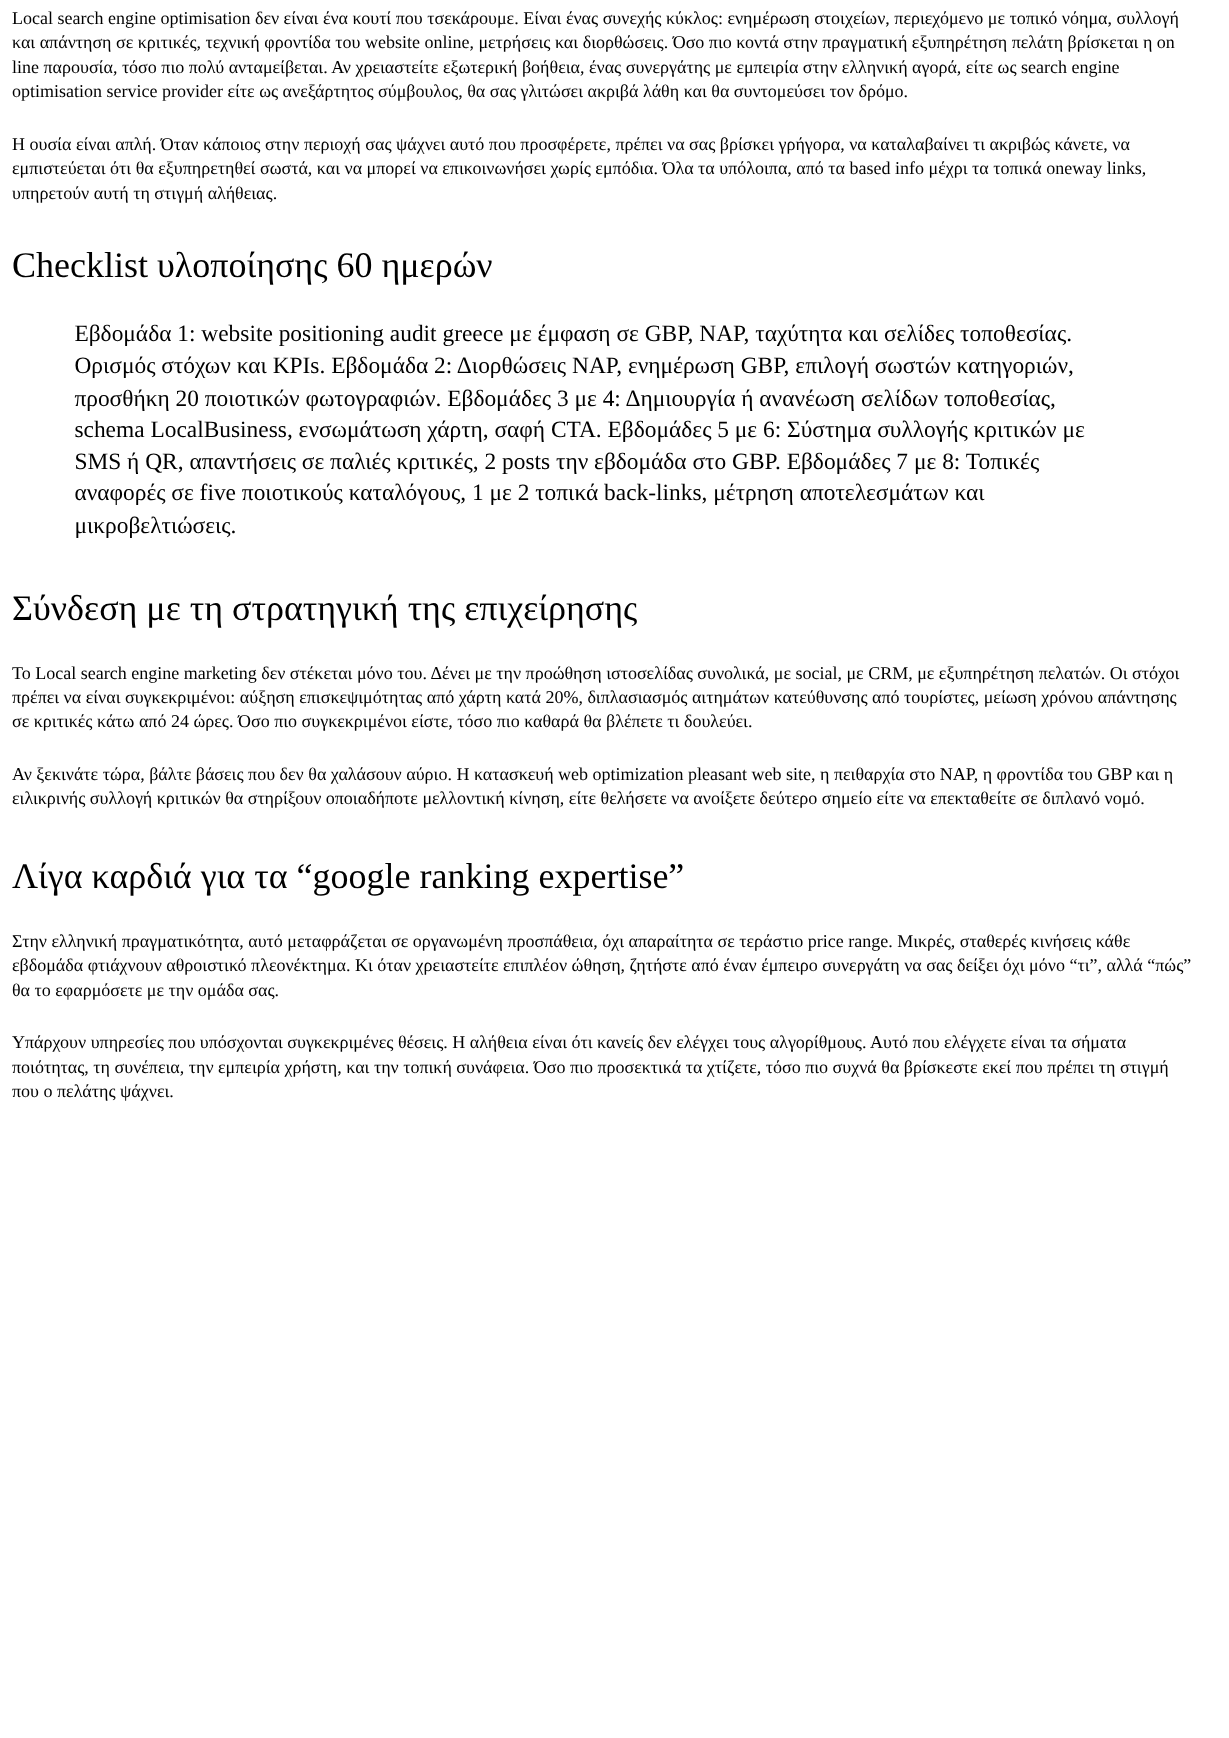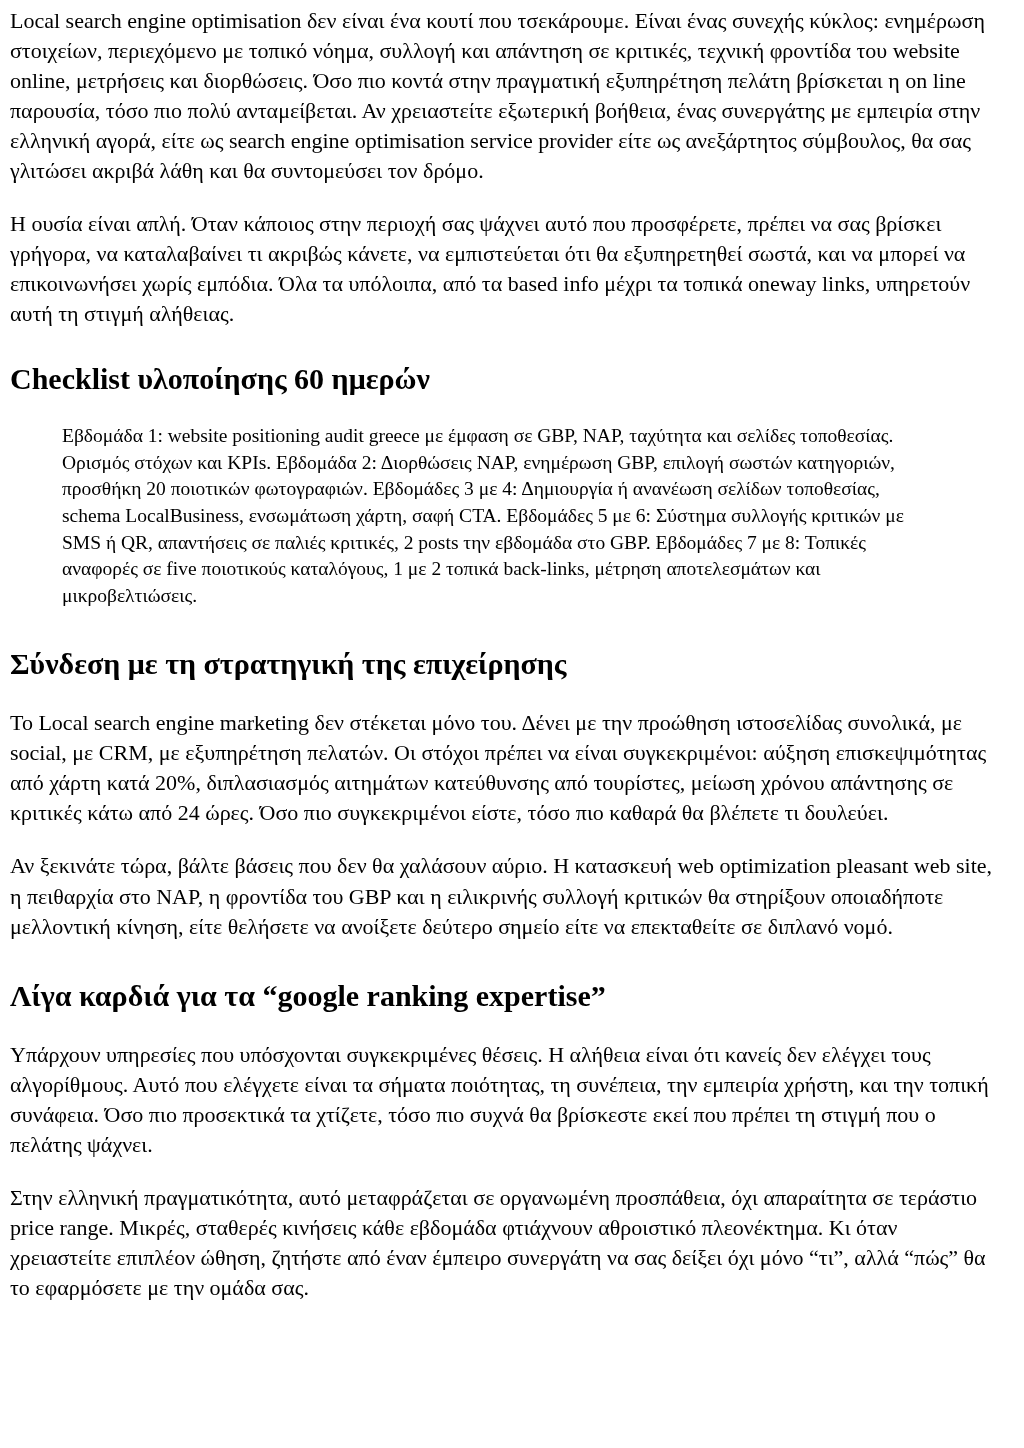--- a/index.html
+++ b/index.html
@@ -13,28 +13,28 @@
     font-family: "Liberation Serif", "DejaVu Serif", serif;
     color: #000000;
   }
   .page {
     width: 1024px;
     min-height: 1448px;
     box-sizing: border-box;
     padding: 6px 28px 40px 10px;
   }
   p.body-text {
-    font-size: 22px;
+    font-size: 15px;
     line-height: 1.365;
     margin: 0 0 23px 0;
     text-align: left;
   }
   h2.section-title {
     font-size: 30px;
-    font-weight: bold;
+    font-weight: normal;
     line-height: 1.2;
     margin: 32px 0 26px 0;
   }
   h2.section-title.second {
     margin-top: 36px;
   }
   .checklist-block {
     margin: 0 0 37px 0;
     padding-left: 52px;
   }
@@ -64,20 +64,20 @@
   </div>
 
   <h2 class="section-title second">Σύνδεση με τη στρατηγική της επιχείρησης</h2>
 
   <p class="body-text">Το Local search engine marketing δεν στέκεται μόνο του. Δένει με την προώθηση ιστοσελίδας συνολικά, με social, με CRM, με εξυπηρέτηση πελατών. Οι στόχοι πρέπει να είναι συγκεκριμένοι: αύξηση επισκεψιμότητας από χάρτη κατά 20%, διπλασιασμός αιτημάτων κατεύθυνσης από τουρίστες, μείωση χρόνου απάντησης σε κριτικές κάτω από 24 ώρες. Όσο πιο συγκεκριμένοι είστε, τόσο πιο καθαρά θα βλέπετε τι δουλεύει.</p>
 
   <p class="body-text">Αν ξεκινάτε τώρα, βάλτε βάσεις που δεν θα χαλάσουν αύριο. Η κατασκευή web optimization pleasant web site, η πειθαρχία στο NAP, η φροντίδα του GBP και η ειλικρινής συλλογή κριτικών θα στηρίξουν οποιαδήποτε μελλοντική κίνηση, είτε θελήσετε να ανοίξετε δεύτερο σημείο είτε να επεκταθείτε σε διπλανό νομό.</p>
 
   <h2 class="section-title second">Λίγα καρδιά για τα “google ranking expertise”</h2>
 
+  <p class="body-text">Στην ελληνική πραγματικότητα, αυτό μεταφράζεται σε οργανωμένη προσπάθεια, όχι απαραίτητα σε τεράστιο price range. Μικρές, σταθερές κινήσεις κάθε εβδομάδα φτιάχνουν αθροιστικό πλεονέκτημα. Κι όταν χρειαστείτε επιπλέον ώθηση, ζητήστε από έναν έμπειρο συνεργάτη να σας δείξει όχι μόνο “τι”, αλλά “πώς” θα το εφαρμόσετε με την ομάδα σας.</p>
+
   <p class="body-text">Υπάρχουν υπηρεσίες που υπόσχονται συγκεκριμένες θέσεις. Η αλήθεια είναι ότι κανείς δεν ελέγχει τους αλγορίθμους. Αυτό που ελέγχετε είναι τα σήματα ποιότητας, τη συνέπεια, την εμπειρία χρήστη, και την τοπική συνάφεια. Όσο πιο προσεκτικά τα χτίζετε, τόσο πιο συχνά θα βρίσκεστε εκεί που πρέπει τη στιγμή που ο πελάτης ψάχνει.</p>
-
-  <p class="body-text">Στην ελληνική πραγματικότητα, αυτό μεταφράζεται σε οργανωμένη προσπάθεια, όχι απαραίτητα σε τεράστιο price range. Μικρές, σταθερές κινήσεις κάθε εβδομάδα φτιάχνουν αθροιστικό πλεονέκτημα. Κι όταν χρειαστείτε επιπλέον ώθηση, ζητήστε από έναν έμπειρο συνεργάτη να σας δείξει όχι μόνο “τι”, αλλά “πώς” θα το εφαρμόσετε με την ομάδα σας.</p>
 
 
   <div class="spacer-bottom"></div>
 
 </div>
 
 </body></html>

